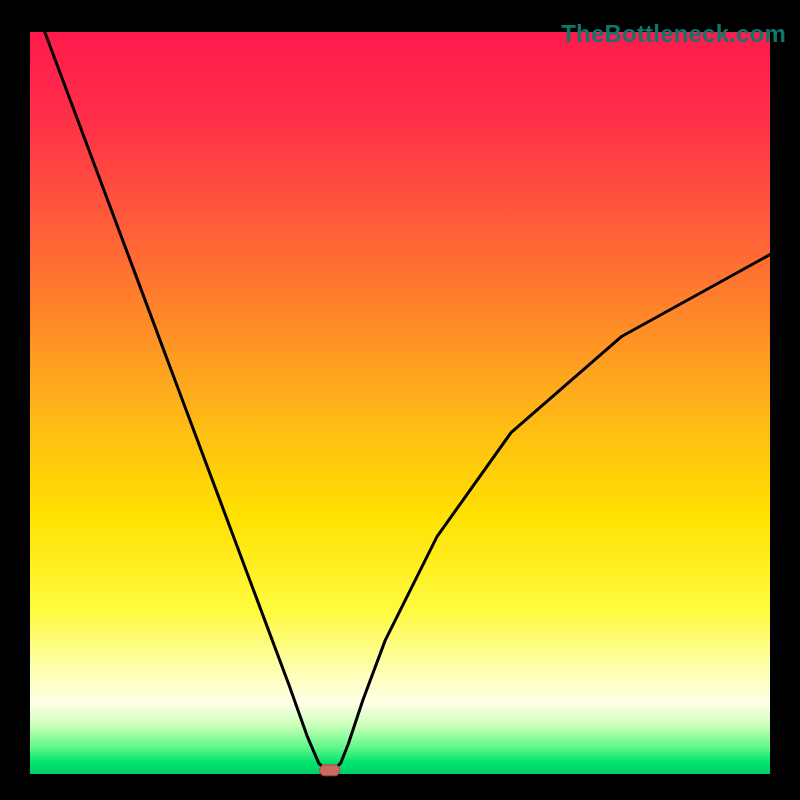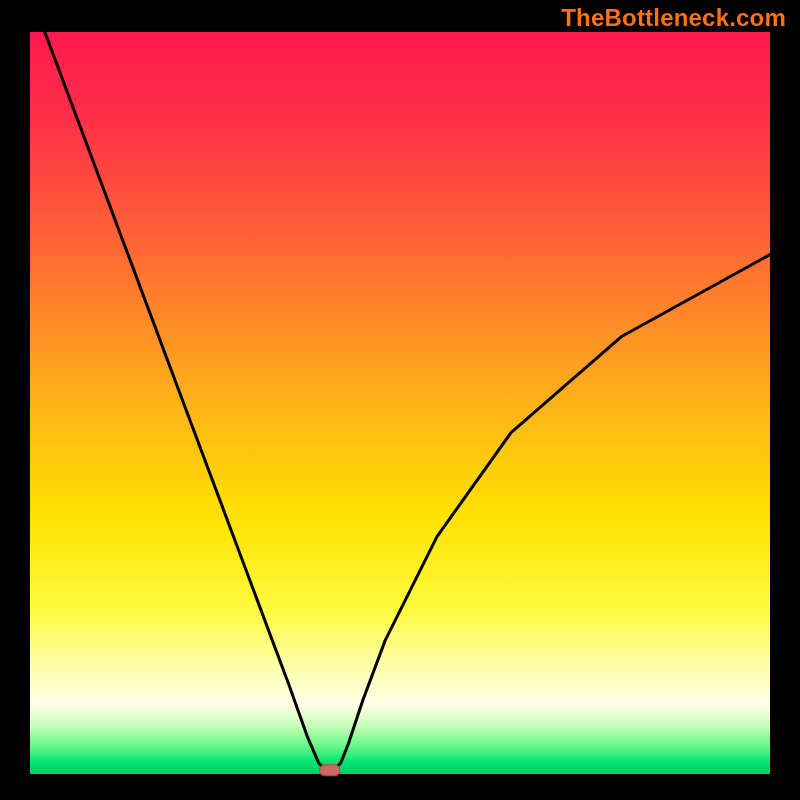--- a/index.html
+++ b/index.html
@@ -12,23 +12,23 @@
     background: #000;
   }
   .frame {
     position: relative;
     width: 800px;
     height: 800px;
     background: #000;
   }
   .watermark {
     position: absolute;
-    top: 4px;
+    top: 20px;
     right: 14px;
-    color: #f97316;
+    color: #0f766e;
     font-size: 24px;
     font-weight: 600;
     letter-spacing: 0.2px;
     user-select: none;
   }
   svg {
     display: block;
   }
 </style>
 </head>

